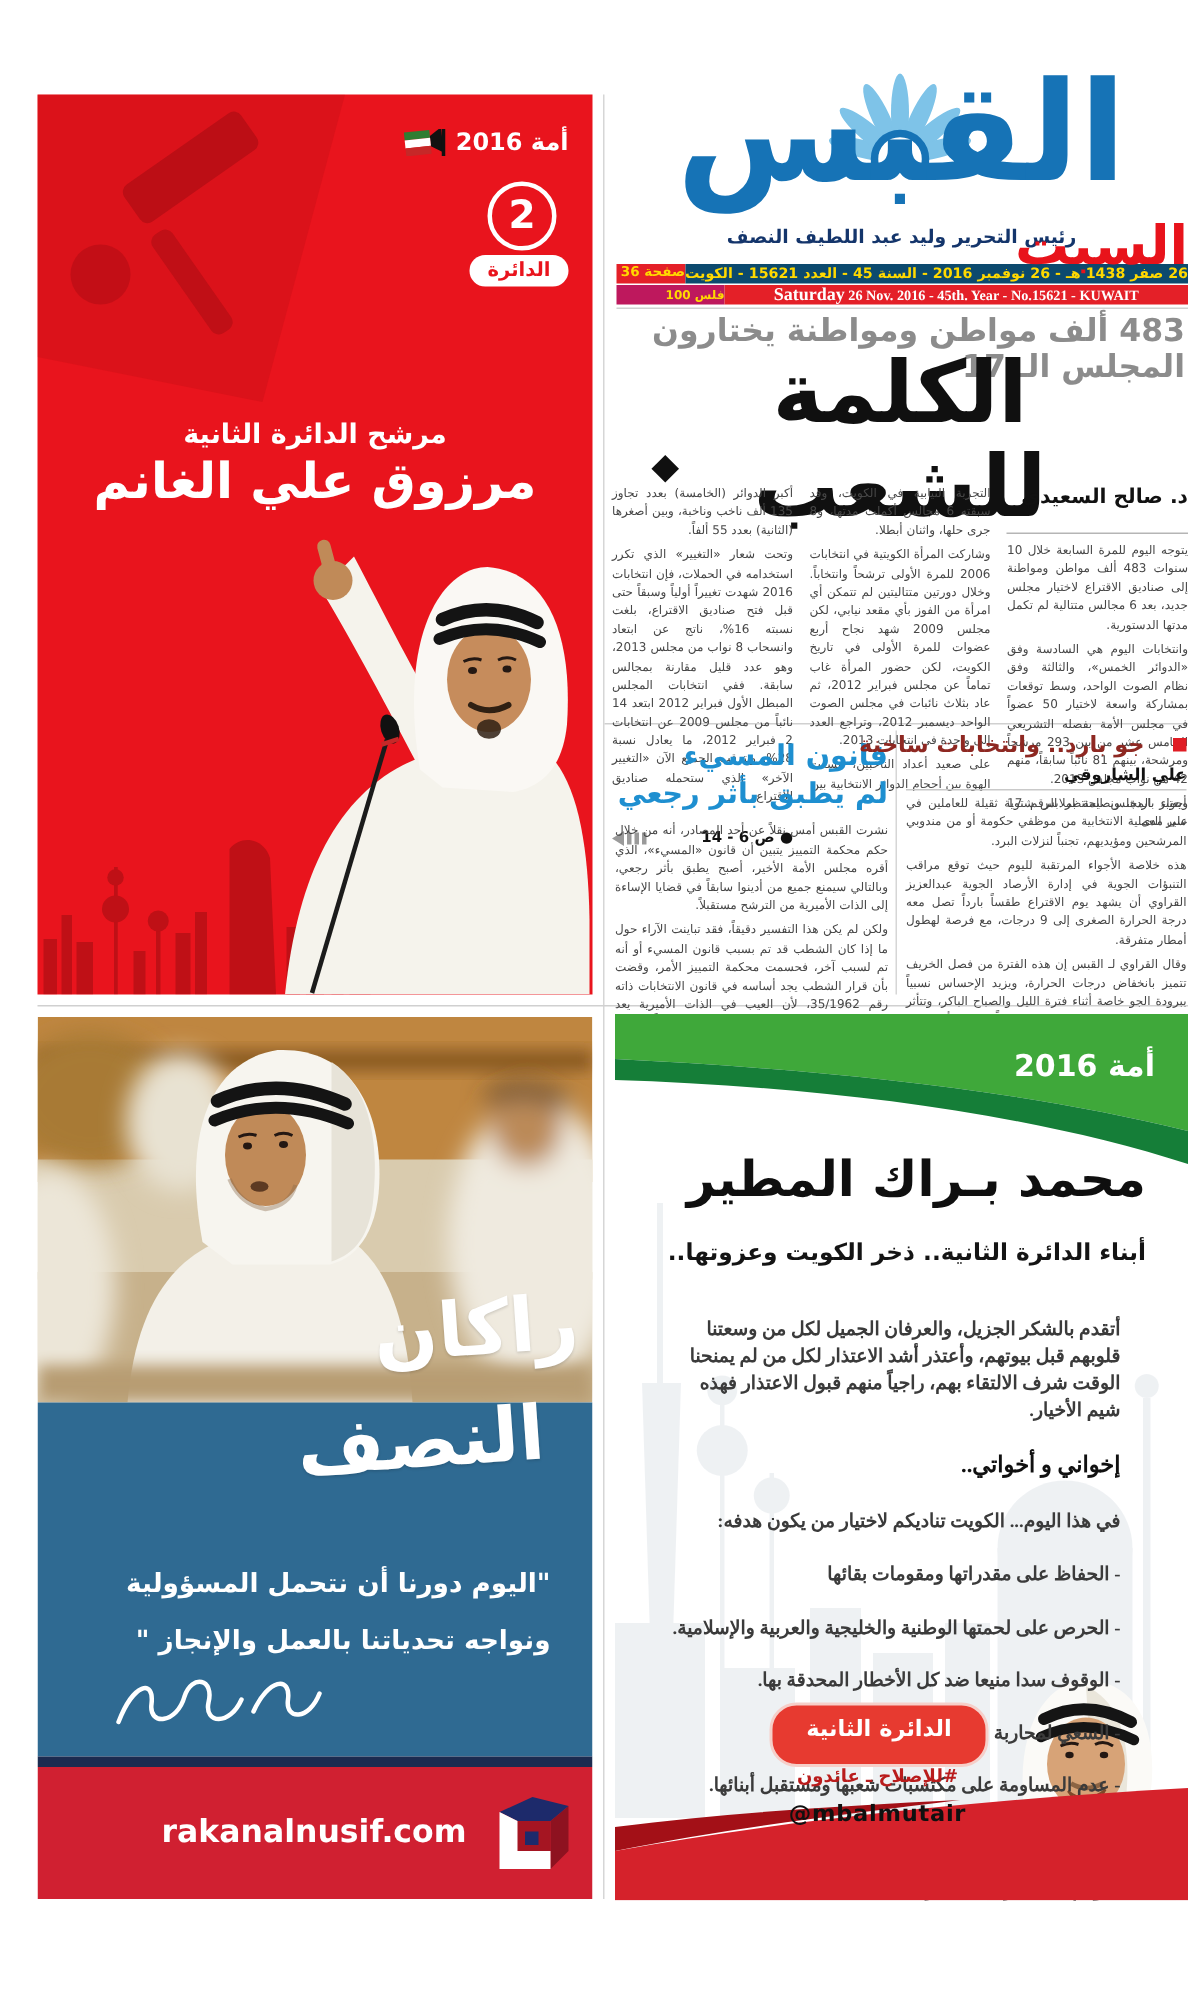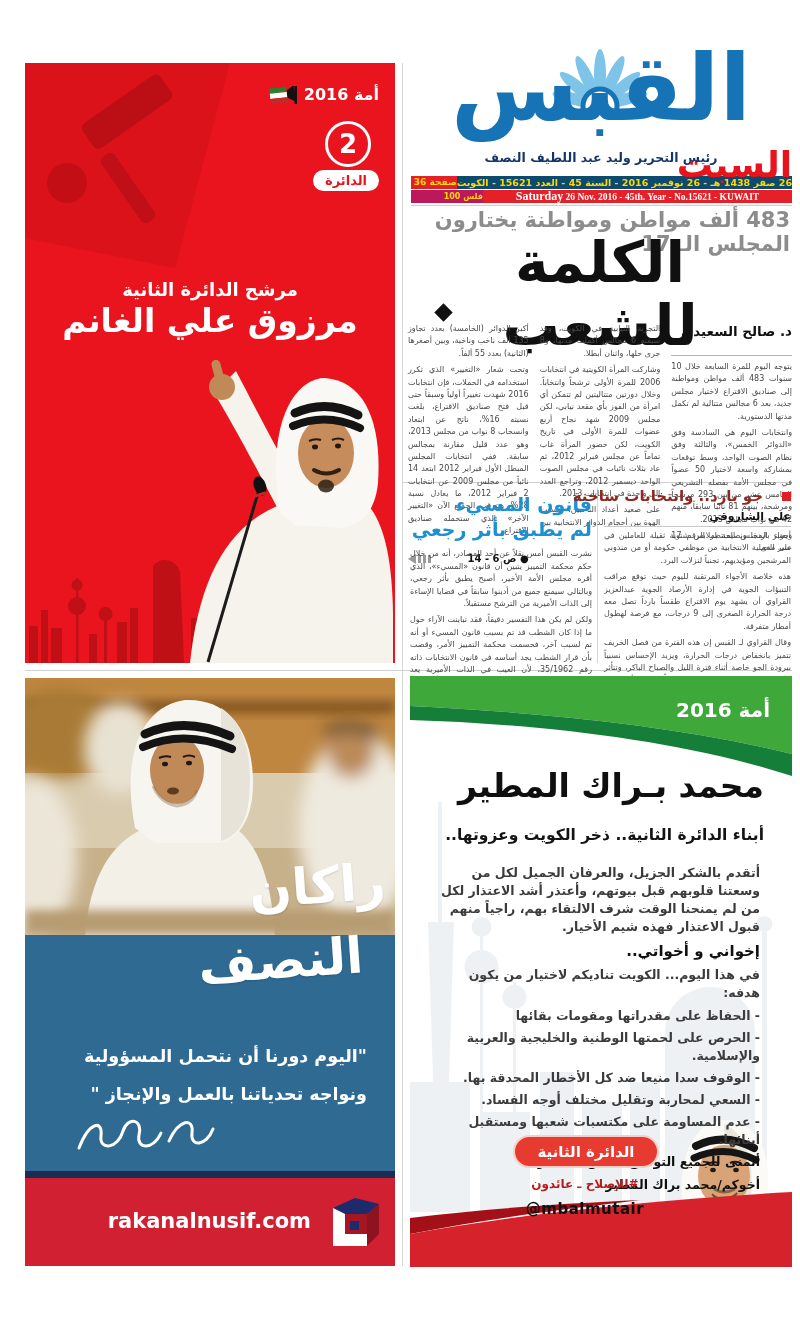--- a/index.html
+++ b/index.html
@@ -51,23 +51,23 @@
   .rk-q{position:absolute;right:28px;font-size:17.5px;font-weight:bold;color:#fff;direction:rtl;}
   .rk-navy{position:absolute;top:493px;left:0;width:100%;height:7px;background:#1c2b50;}
   .rk-red{position:absolute;top:500px;left:0;width:100%;height:88px;background:#d02031;display:flex;align-items:center;justify-content:flex-end;gap:14px;padding:0 14px;box-sizing:border-box;direction:ltr;}
   .rk-links{text-align:right;color:#fff;font-size:21px;font-weight:bold;line-height:1.3;direction:ltr;}
   
   #ad-mutair{left:410px;top:676px;width:382px;height:591px;background:#fff;overflow:hidden;}
   .mt-badge{position:absolute;top:22px;right:22px;color:#fff;font-size:20px;font-weight:bold;direction:rtl;z-index:2;}
   .mt-name{position:absolute;top:90px;right:28px;left:20px;text-align:right;font-size:33px;font-weight:bold;color:#0f0f0f;direction:rtl;z-index:2;}
   .mt-sub{position:absolute;top:150px;right:28px;left:20px;text-align:right;font-size:15.5px;font-weight:bold;color:#141414;direction:rtl;z-index:2;}
   .mt-body{position:absolute;top:184px;right:28px;left:18px;direction:rtl;text-align:right;font-size:12.5px;font-weight:600;color:#3b3b3b;line-height:1.45;z-index:2;}
-  .mt-body p{margin:4px;}
+  .mt-body p{margin:17px;font-family:Liberation Serif, serif;}
   .mt-strong{font-weight:bold;color:#101010;}
-  .mt-pill{position:absolute;top:459px;left:103px;width:146px;height:33px;background:#e73a30;border:2px solid #f6cfc9;border-radius:18px;color:#fff;font-size:15px;font-weight:bold;line-height:31px;text-align:center;box-sizing:border-box;z-index:3;}
+  .mt-pill{position:absolute;top:459px;left:103px;width:146px;height:43px;background:#e73a30;border:2px solid #f6cfc9;border-radius:18px;color:#fff;font-size:15px;font-weight:bold;line-height:31px;text-align:center;box-sizing:border-box;z-index:3;}
   .mt-tag{position:absolute;top:501px;left:55px;width:240px;text-align:center;font-size:12px;font-weight:bold;color:#b91c1c;direction:rtl;z-index:3;}
   .mt-handle{position:absolute;top:524px;left:55px;width:240px;text-align:center;font-size:15px;font-weight:bold;color:#101010;letter-spacing:.5px;z-index:3;direction:ltr;}
 </style>
 </head>
 <body>
 
 <div class="vline" style="left:402px;top:63px;height:1203px;"></div>
 <div class="vline" style="left:597px;top:487px;height:176px;"></div>
 <div class="hline" style="left:403px;top:482px;width:389px;"></div>
 <div class="hline" style="left:25px;top:670px;width:767px;"></div>

